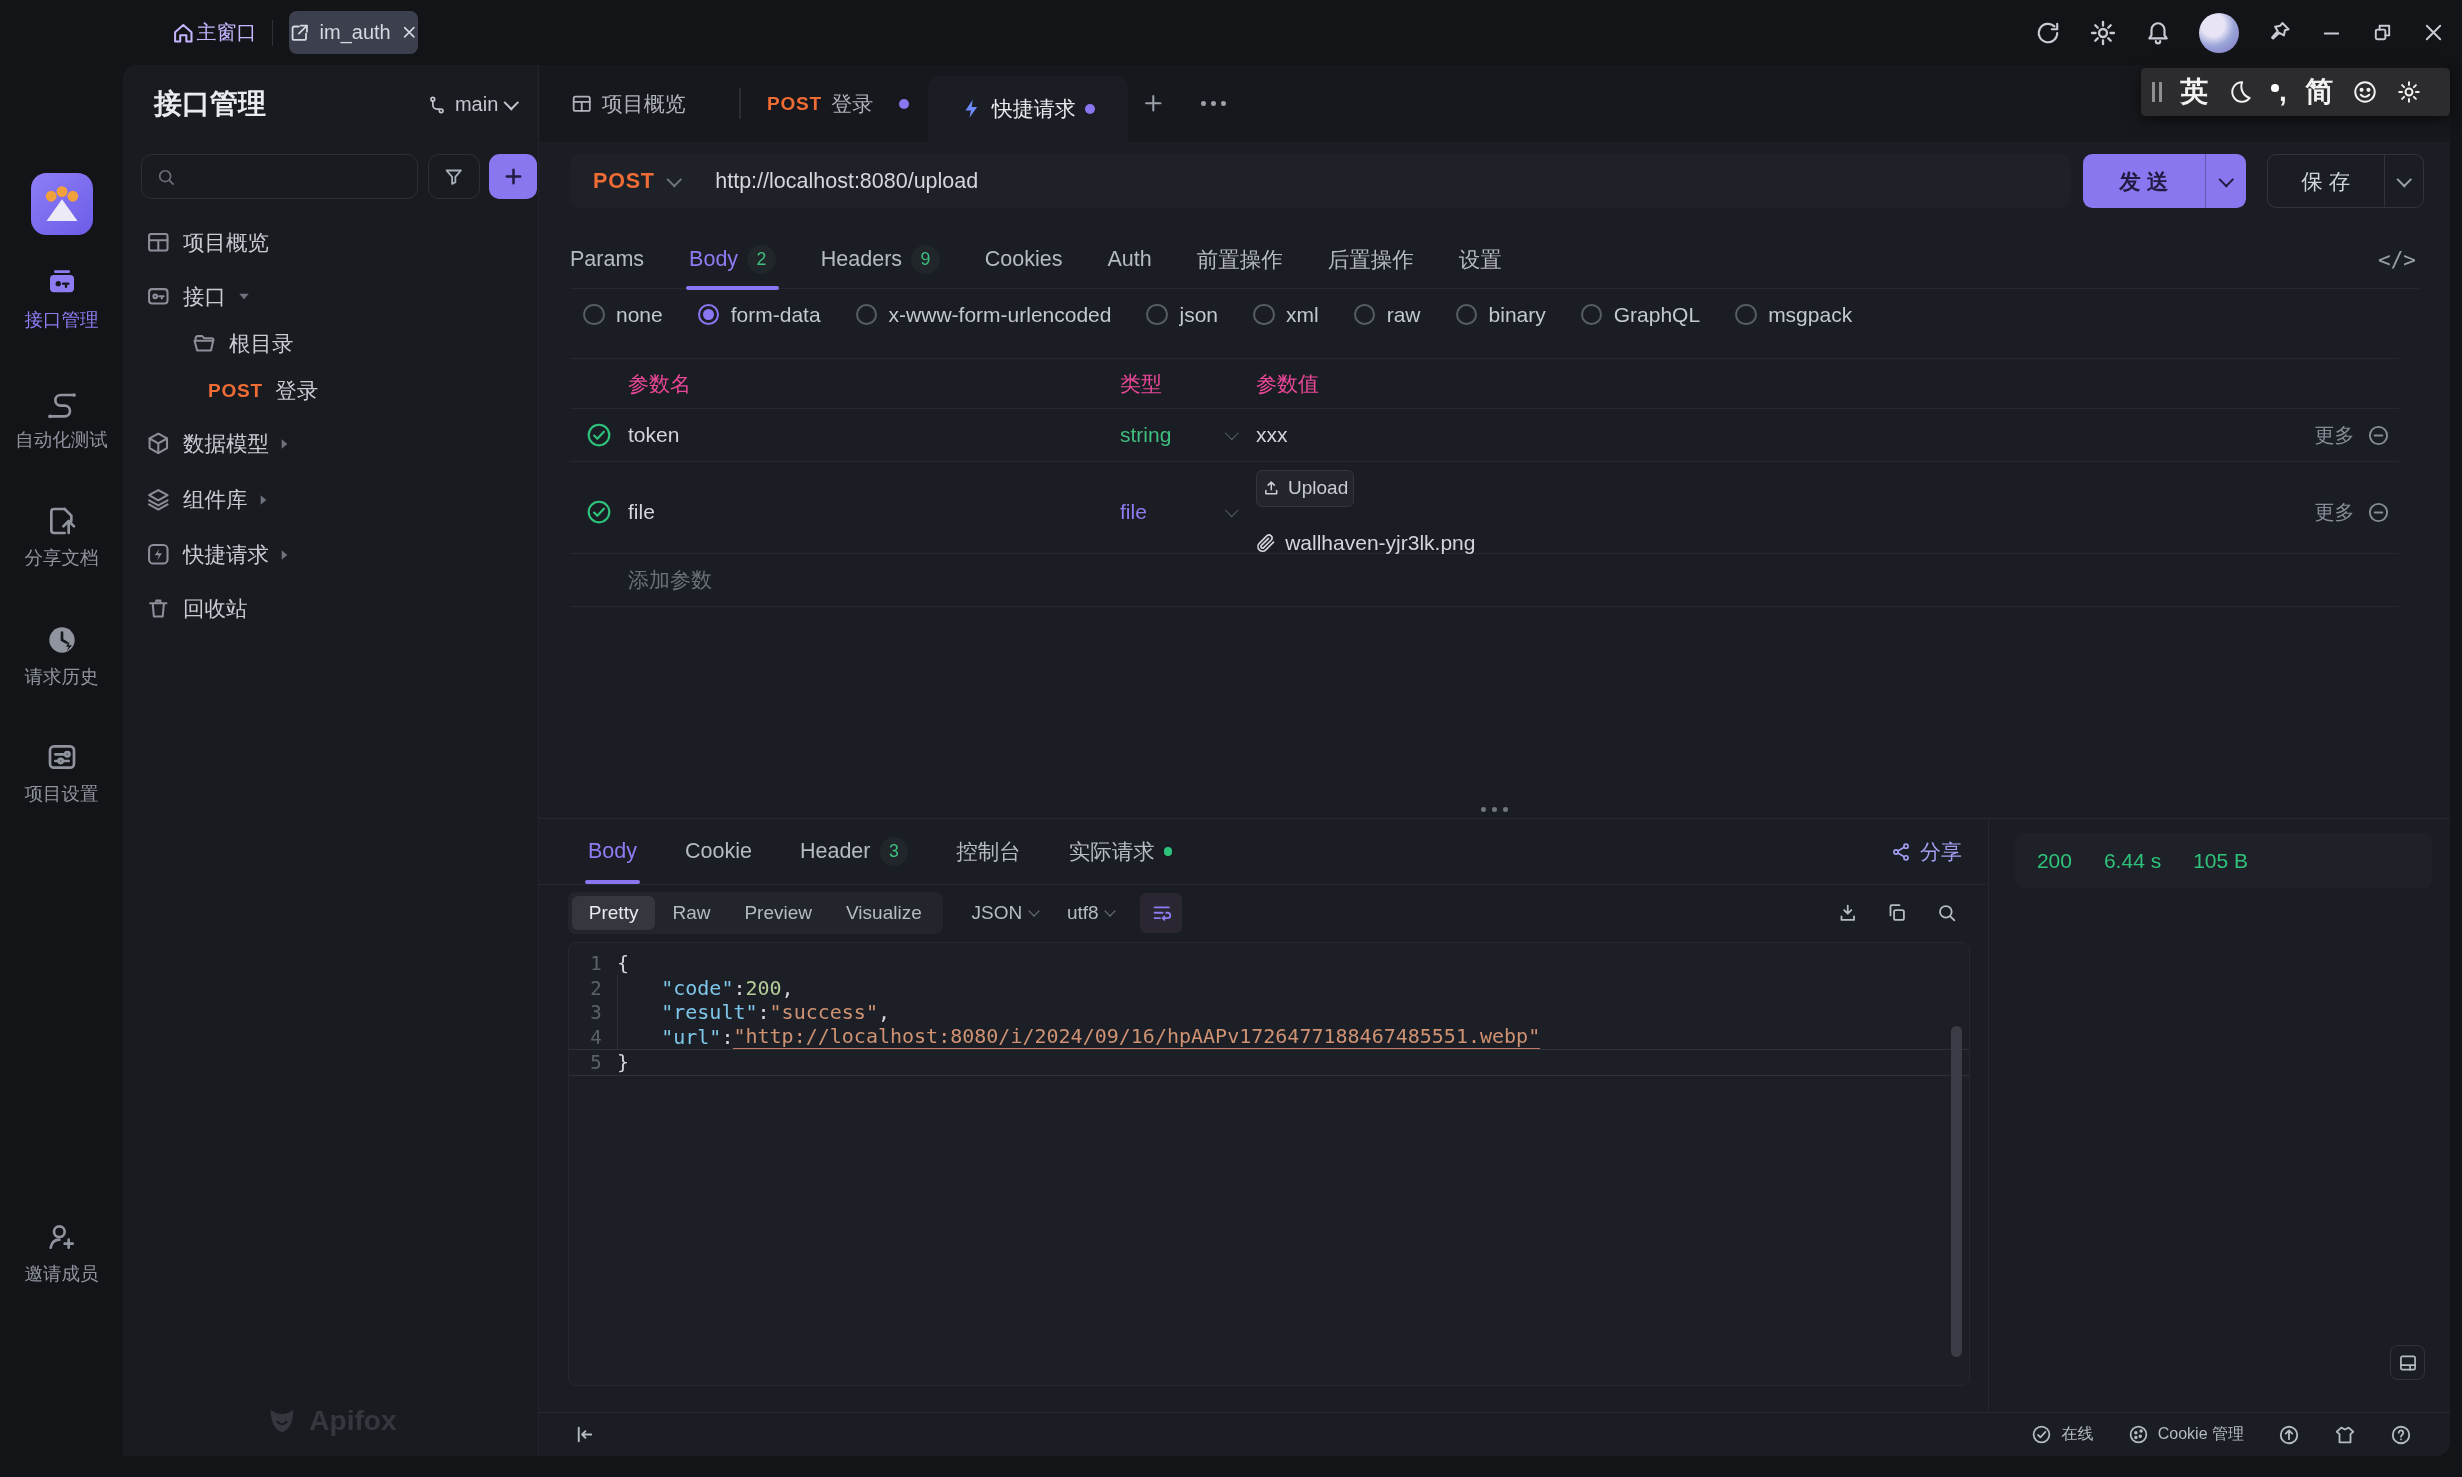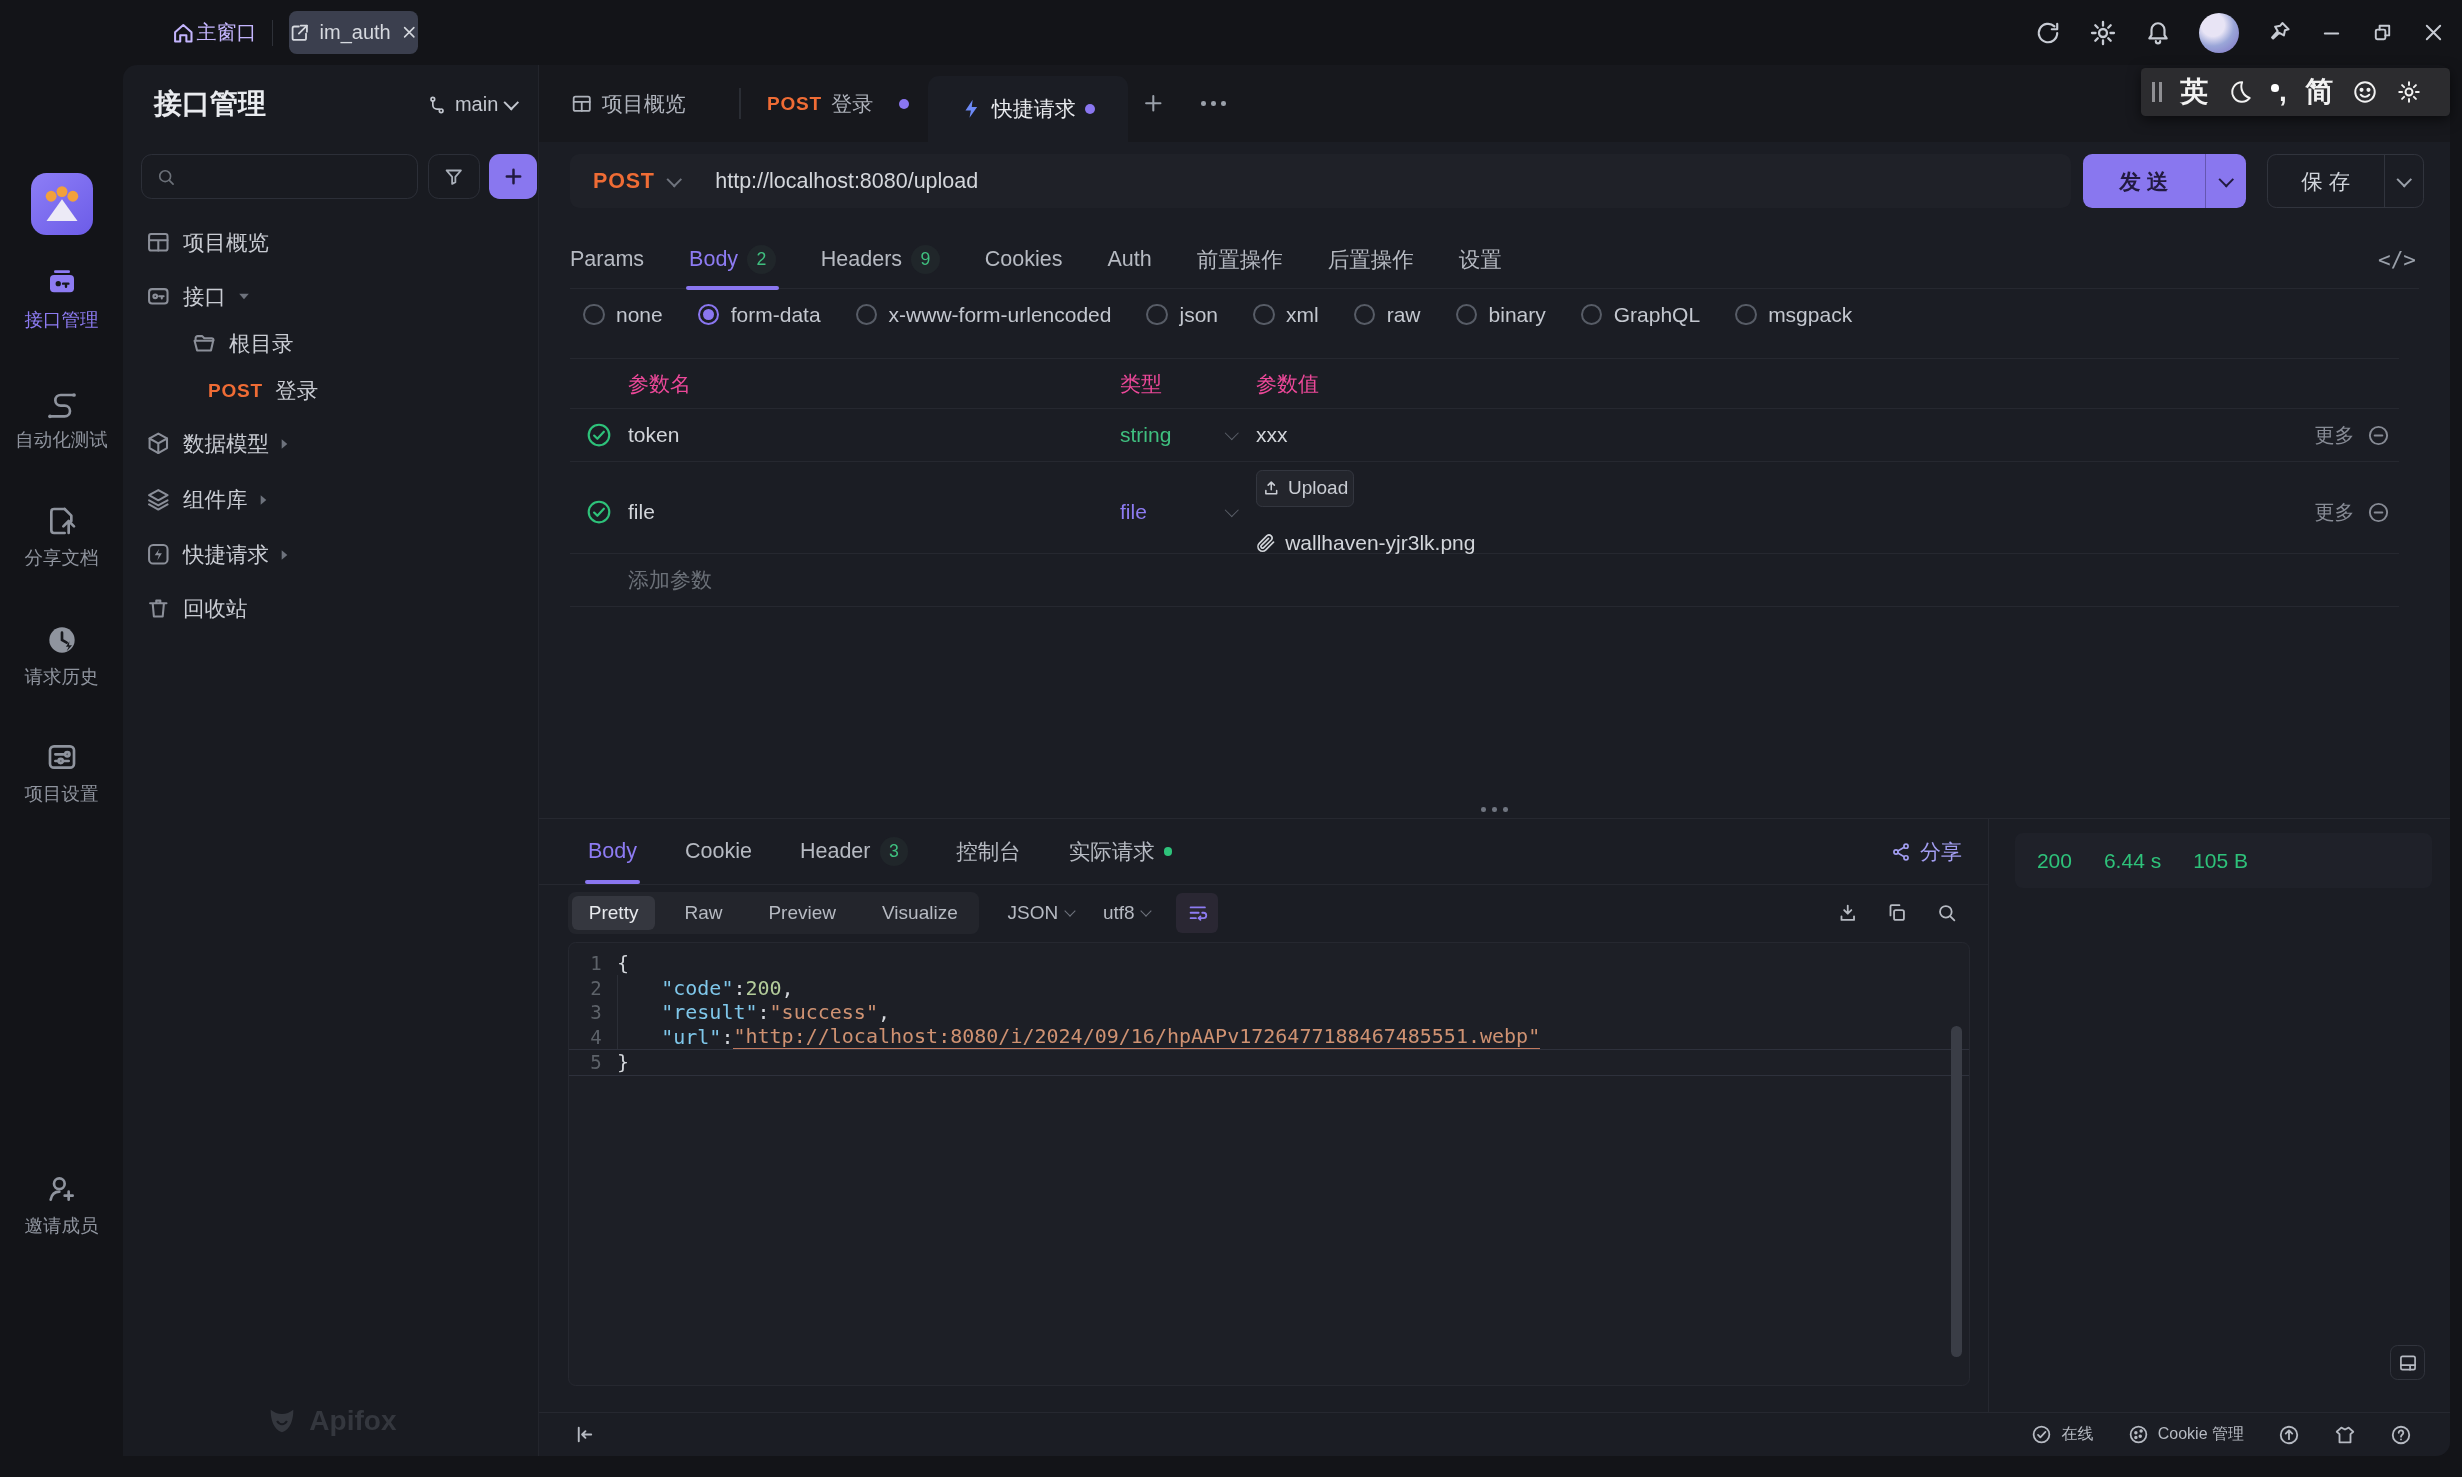--- a/index.html
+++ b/index.html
@@ -128,21 +128,21 @@
   #resp{position:absolute;left:0;right:0;top:676px;bottom:43px;border-top:0.8px solid #262830;}
   #resp-left{position:absolute;left:0;top:0;bottom:0;width:1450px;border-right:0.8px solid #262830;box-sizing:border-box;}
   #resp-tabs{position:absolute;left:49px;right:23px;top:0;height:65px;display:flex;align-items:center;gap:48px;color:#b6bac2;font-size:21.5px;}
   #resp-tabline{position:absolute;left:0;right:0;top:65px;height:0.8px;background:#262830;}
   .resptab{position:relative;height:65px;display:flex;align-items:center;gap:9.2px;}
   .resptab.active{color:#8d7bf2;}
   .resptab.active::after{content:"";position:absolute;left:-3.1px;right:-3.1px;bottom:0;height:3.8px;border-radius:2.3px;background:#8a76f0;}
   .gdot{width:8.5px;height:8.5px;border-radius:50%;background:#2ec27a;}
   #share-btn{position:absolute;right:26px;top:0;height:65px;display:flex;align-items:center;gap:9.2px;color:#a29df0;font-size:21px;}
   #resp-toolbar{position:absolute;left:29px;right:0;top:71px;height:46px;display:flex;align-items:center;}
-  .seg{display:flex;align-items:flex-start;background:#23252c;border-radius:7.7px;padding:3.8px;gap:12px;}
+  .seg{display:flex;align-items:flex-start;background:#23252c;border-radius:7.7px;padding:3.8px;gap:0;}
   .seg .s{padding:6.2px 17px;border-radius:6.2px;color:#b6bac2;font-size:19px;}
   .seg .s.active{background:#35373f;color:#e8eaee;}
   .ddl{display:flex;align-items:center;gap:7.7px;color:#b6bac2;font-size:19px;margin-left:29px;}
   .ddl .chev{border-width:1.9px;width:7px;height:7px;color:#6f747e;}
   #wrap-btn{margin-left:26px;width:42px;height:40px;border-radius:6.2px;background:#2a2733;display:flex;align-items:center;justify-content:center;color:#8d7bf2;}
   #rt-icons{position:absolute;right:31px;top:71px;height:46px;display:flex;align-items:center;gap:28px;color:#b6bac2;}
   
   #editor{position:absolute;left:29px;right:17.7px;top:123px;bottom:27px;background:#1d1f26;border:0.8px solid #262830;border-radius:7.7px;
     font-family:"DejaVu Sans Mono",monospace;font-size:20px;box-sizing:border-box;padding-top:7.7px;overflow:hidden;}
   .cl{display:flex;height:24.6px;align-items:center;position:relative;}
@@ -290,21 +290,21 @@
     </div>
     <div class="rail-item" style="top:676px">
       <svg class="ricon ic" viewBox="0 0 24 24">
           <rect x="3" y="4" width="18" height="16" rx="3"></rect>
           <path d="M7 10h7M17 10h0M7 15h3M13 15h4"></path>
           <circle cx="16" cy="10" r="1.6"></circle>
           <circle cx="11" cy="15" r="1.6"></circle>
         </svg>
       <span>项目设置</span>
     </div>
-    <div class="rail-item" style="top:1108px">
+    <div class="rail-item" style="top:1156px">
       <svg class="ricon ic" viewBox="0 0 24 24">
           <circle cx="10" cy="8" r="4"></circle>
           <path d="M3.5 20c.8-4 3.3-6 6.5-6"></path>
           <path d="M17 14v6M14 17h6"></path>
         </svg>
       <span>邀请成员</span>
     </div>
   </div>
 
   <div id="sidebar">

